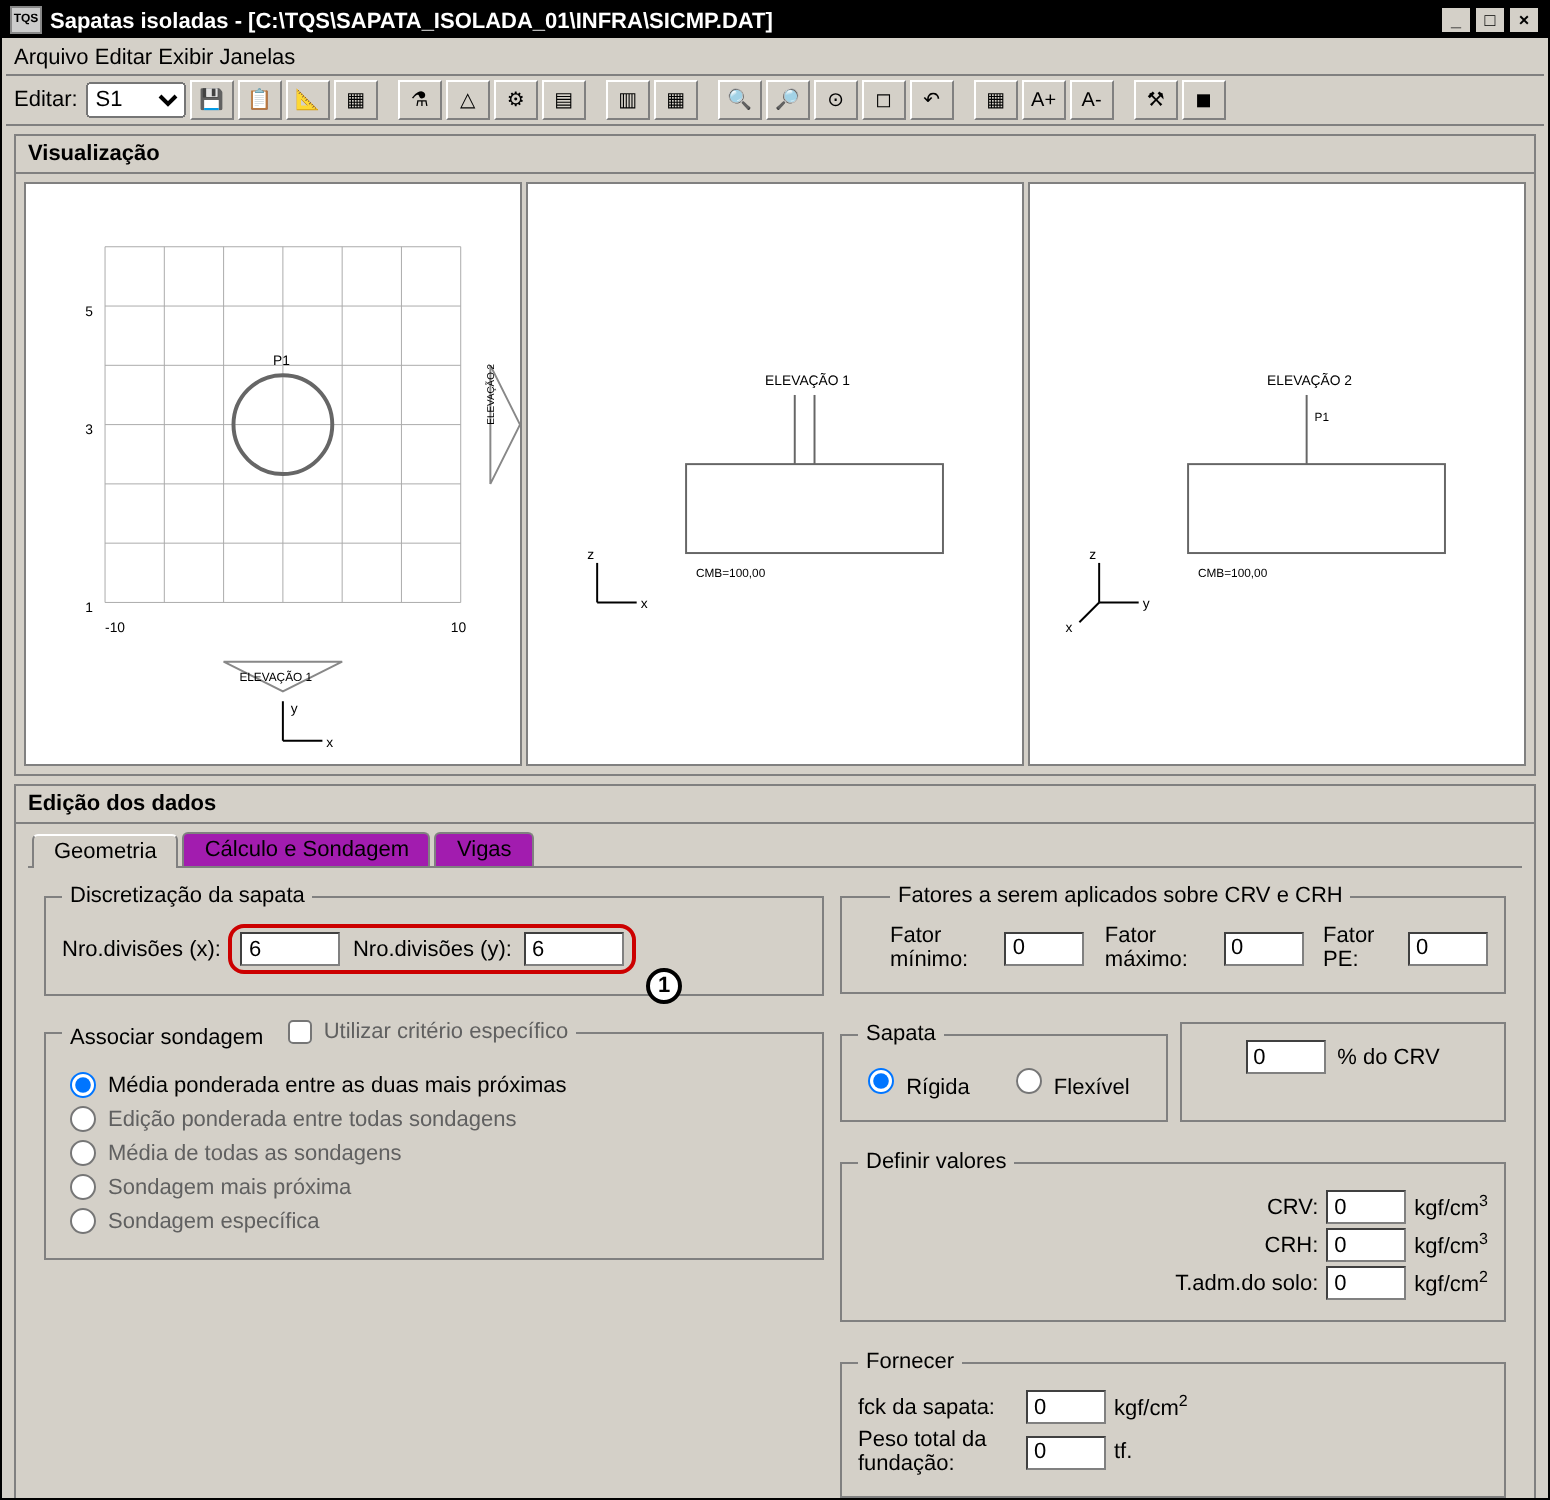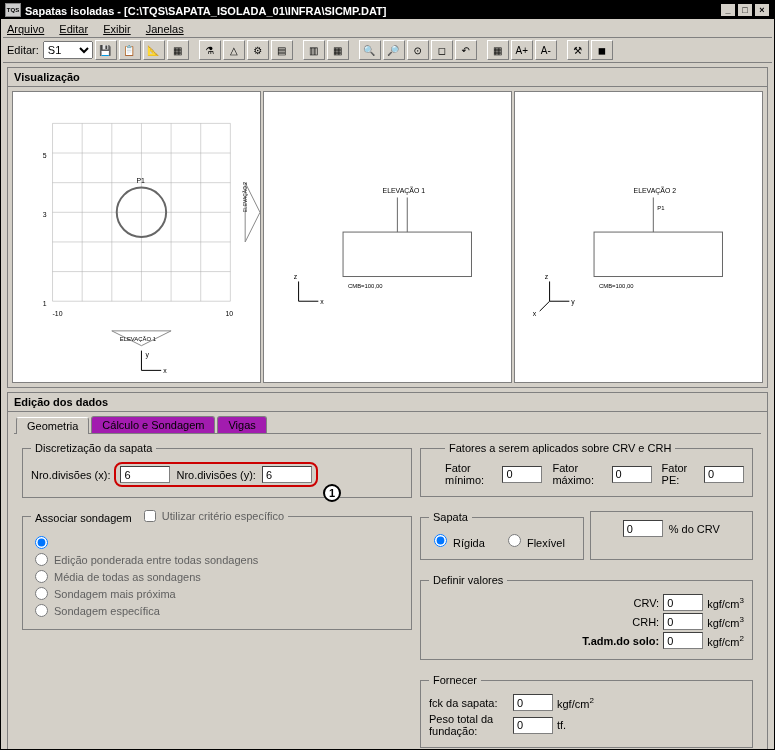--- a/index.html
+++ b/index.html
@@ -45,22 +45,20 @@
 }
 .app-body {
   background: #d4d0c8;
   padding: 2px;
 }
 .menubar {
   padding: 2px 4px;
   border-bottom: 1px solid #808080;
 }
 .menubar span {
-  margin-right: 12px;
-  text-decoration: underline;
   text-decoration-color: #000;
 }
 .toolbar {
   display: flex;
   align-items: center;
   padding: 2px 4px;
   border-bottom: 1px solid #808080;
   gap: 2px;
 }
 .toolbar .lbl { margin-right: 2px; }
@@ -327,20 +325,21 @@
             <span>Associar sondagem</span>
             &nbsp;&nbsp;
             <label class="chk-lbl" style="display:inline-flex;">
               <input type="checkbox" style="">
               <span>Utilizar critério específico</span>
             </label>
           </legend>
           <div class="radios">
             <label class="sel">
                 <input type="radio" name="sond" checked="" style="">
+                <span>Média ponderada entre as duas mais próximas</span>
               </label>
             <label>
                 <input type="radio" name="sond" style="">
                 <span>Edição ponderada entre todas sondagens</span>
               </label>
             <label>
                 <input type="radio" name="sond" style="">
                 <span>Média de todas as sondagens</span>
               </label>
             <label>
@@ -389,21 +388,21 @@
             <span style="width:80px;text-align:right;">CRV:</span>
             <input type="text" style="width: 40px;" value="0">
             <span>kgf/cm<sup>3</sup></span>
           </div>
           <div class="row" style="justify-content:flex-end;">
             <span style="width:80px;text-align:right;">CRH:</span>
             <input type="text" style="width: 40px;" value="0">
             <span>kgf/cm<sup>3</sup></span>
           </div>
           <div class="row" style="justify-content:flex-end;">
-            <span style="width:80px;text-align:right;font-weight:bold;">T.adm.do solo:</span>
+            <span style="width:80px;text-align:right;">T.adm.do solo:</span>
             <input type="text" style="width: 40px;" value="0">
             <span>kgf/cm<sup>2</sup></span>
           </div>
         </fieldset>
 
         <fieldset style="flex:1 1 48%;">
           <legend>Fornecer</legend>
           <div class="row">
             <span style="width:80px;">fck da sapata:</span>
             <input type="text" style="width: 40px;" value="0">

